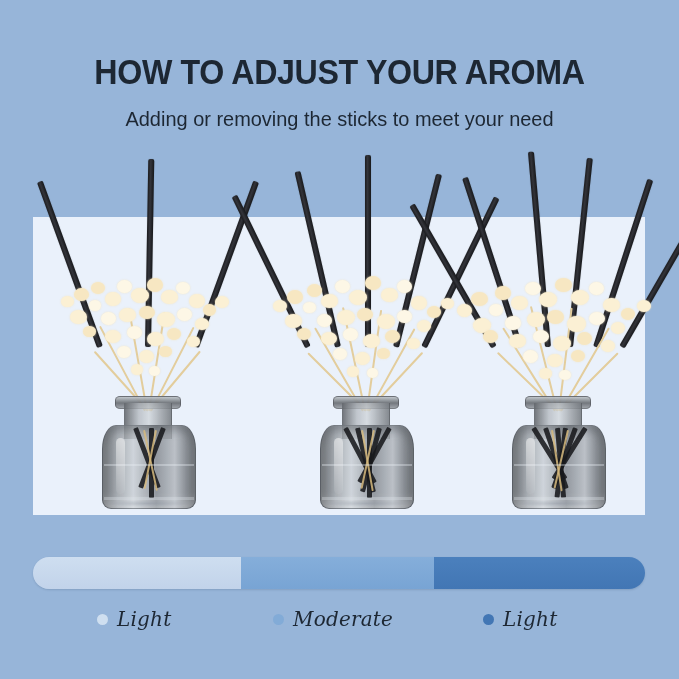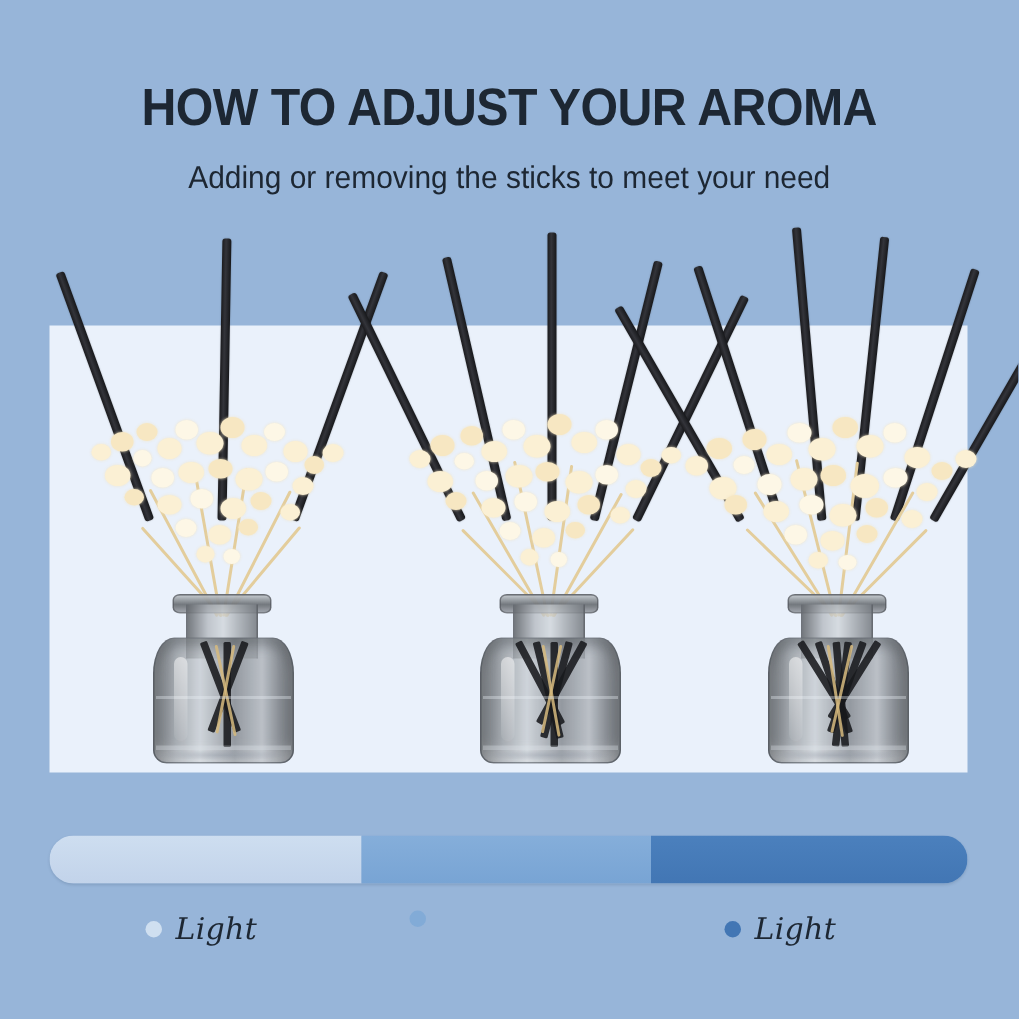--- a/index.html
+++ b/index.html
@@ -477,20 +477,21 @@
     <div class="bar-seg s3"></div>
   </div>
 
   <div class="legend">
     <div class="legend-item l1">
       <span class="legend-dot c1"></span>
       <span class="legend-label">Light</span>
     </div>
     <div class="legend-item l2">
       <span class="legend-dot c2"></span>
+      <span class="legend-label">Moderate</span>
     </div>
     <div class="legend-item l3">
       <span class="legend-dot c3"></span>
       <span class="legend-label">Light</span>
     </div>
   </div>
 
 </div>
 
 </body></html>

